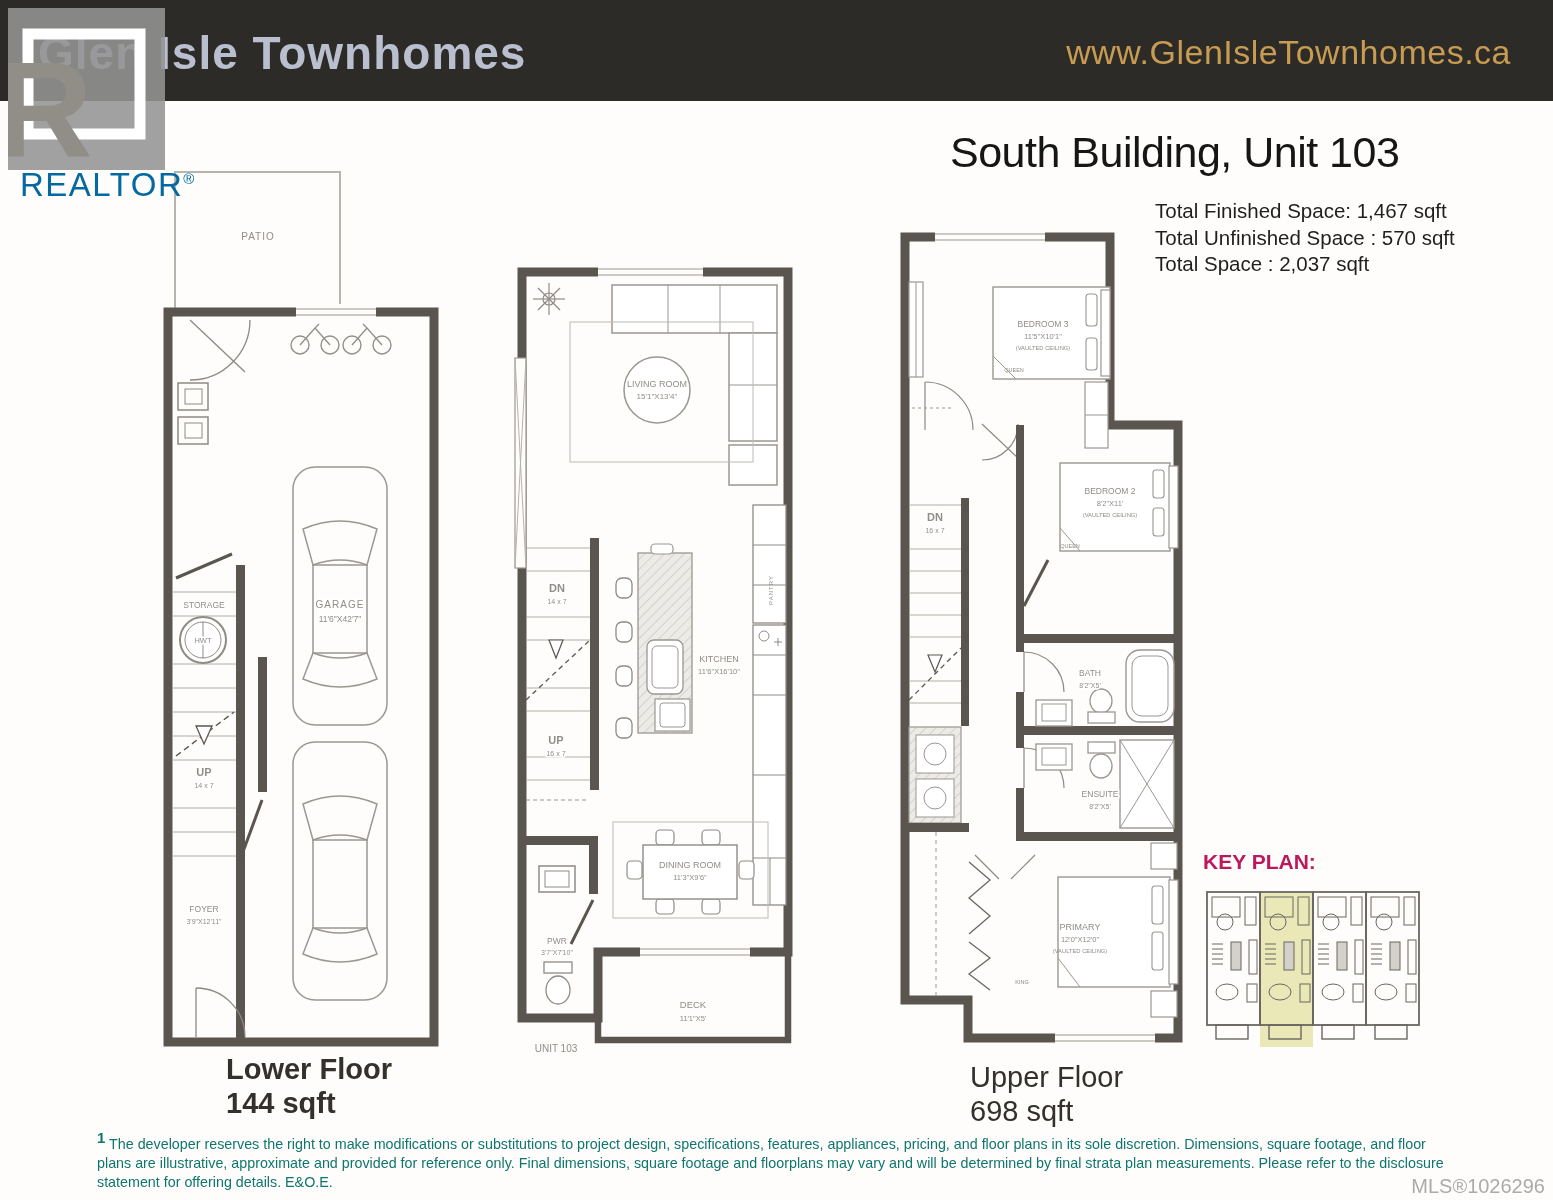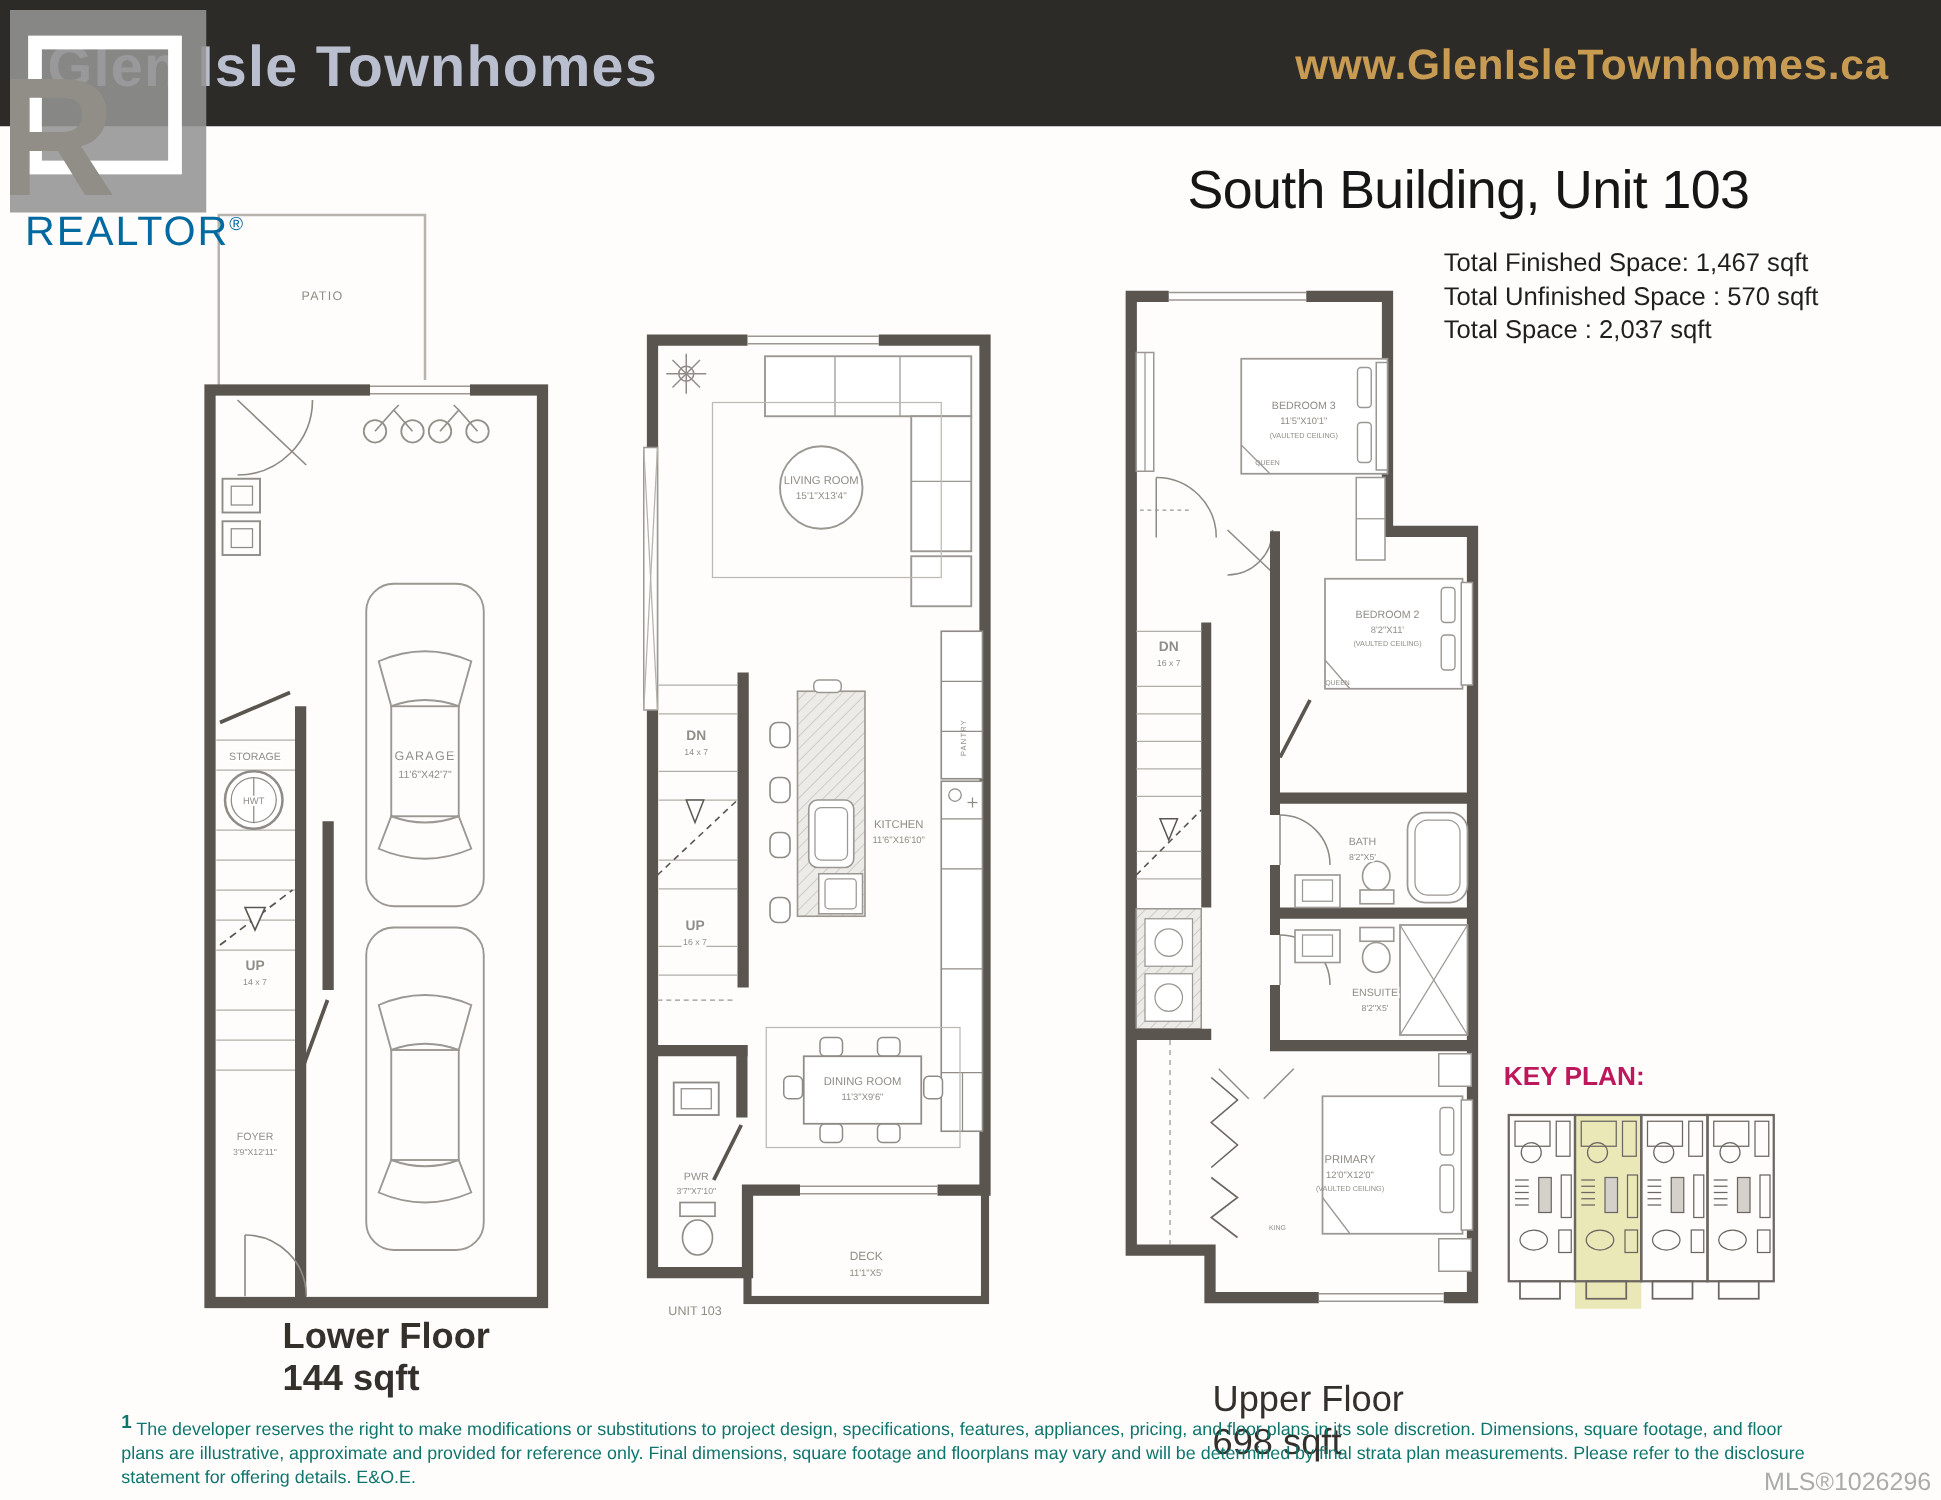--- a/index.html
+++ b/index.html
@@ -2,21 +2,21 @@
 <html><head>
 <meta charset="utf-8">
 <style>
   html,body{margin:0;padding:0;background:#888;}
   .page{position:relative;width:1553px;height:1200px;background:#fefdfb;overflow:hidden;
         font-family:"Liberation Sans",sans-serif;}
   
   .topbar{position:absolute;left:0;top:0;width:1553px;height:101px;background:#2d2b27;z-index:1;}
   .brand{position:absolute;left:38px;top:26px;font-size:46px;font-weight:600;letter-spacing:1px;
          color:#b9bfce;z-index:2;white-space:nowrap;}
-  .website{position:absolute;right:42px;top:33px;font-size:34px;font-weight:700;letter-spacing:.5px;
+  .website{position:absolute;right:42px;top:33px;font-size:34px;font-weight:400;letter-spacing:.5px;
          color:#c89b52;z-index:2;white-space:nowrap;}
   .realtor-logo{position:absolute;left:8px;top:8px;width:157px;height:162px;
          background:rgba(148,148,148,.88);z-index:3;}
   .realtor-word{position:absolute;left:20px;top:166px;width:200px;font-size:33px;color:#0369a1;
          letter-spacing:1.5px;z-index:3;white-space:nowrap;}
   .realtor-word sup{font-size:15px;}
   
   .title{position:absolute;left:950px;top:128px;width:520px;font-size:43px;color:#161616;
          letter-spacing:-.5px;z-index:2;white-space:nowrap;}
   .stats{position:absolute;left:1155px;top:198px;font-size:20.5px;line-height:26.5px;color:#1f1f1f;z-index:2;}
@@ -423,21 +423,21 @@
       <use href="#kpunit" x="1260" y="892"></use>
       <use href="#kpunit" x="1313" y="892"></use>
       <use href="#kpunit" x="1366" y="892"></use>
     </g>
   </svg>
 
   <div class="floor-label" style="left:226px;top:1052px;font-weight:bold;">
     <div>Lower Floor</div>
     <div>144 sqft</div>
   </div>
-  <div class="floor-label" style="left:970px;top:1060px;margin-top:43px;">
+  <div class="floor-label" style="left:970px;top:1060px;">
     <div>Upper Floor</div>
     <div>698 sqft</div>
   </div>
 
   <div class="keyplan-label">KEY PLAN:</div>
 
   <p class="disclaimer"><sup>1</sup> <span>The developer reserves the right to make modifications or substitutions to project design, specifications, features, appliances, pricing, and floor plans in its sole discretion. Dimensions, square footage, and floor plans are illustrative, approximate and provided for reference only. Final dimensions, square footage and floorplans may vary and will be determined by final strata plan measurements. Please refer to the disclosure statement for offering details. E&amp;O.E.</span></p>
   <div class="mls">MLS®1026296</div>
 
 </div>

